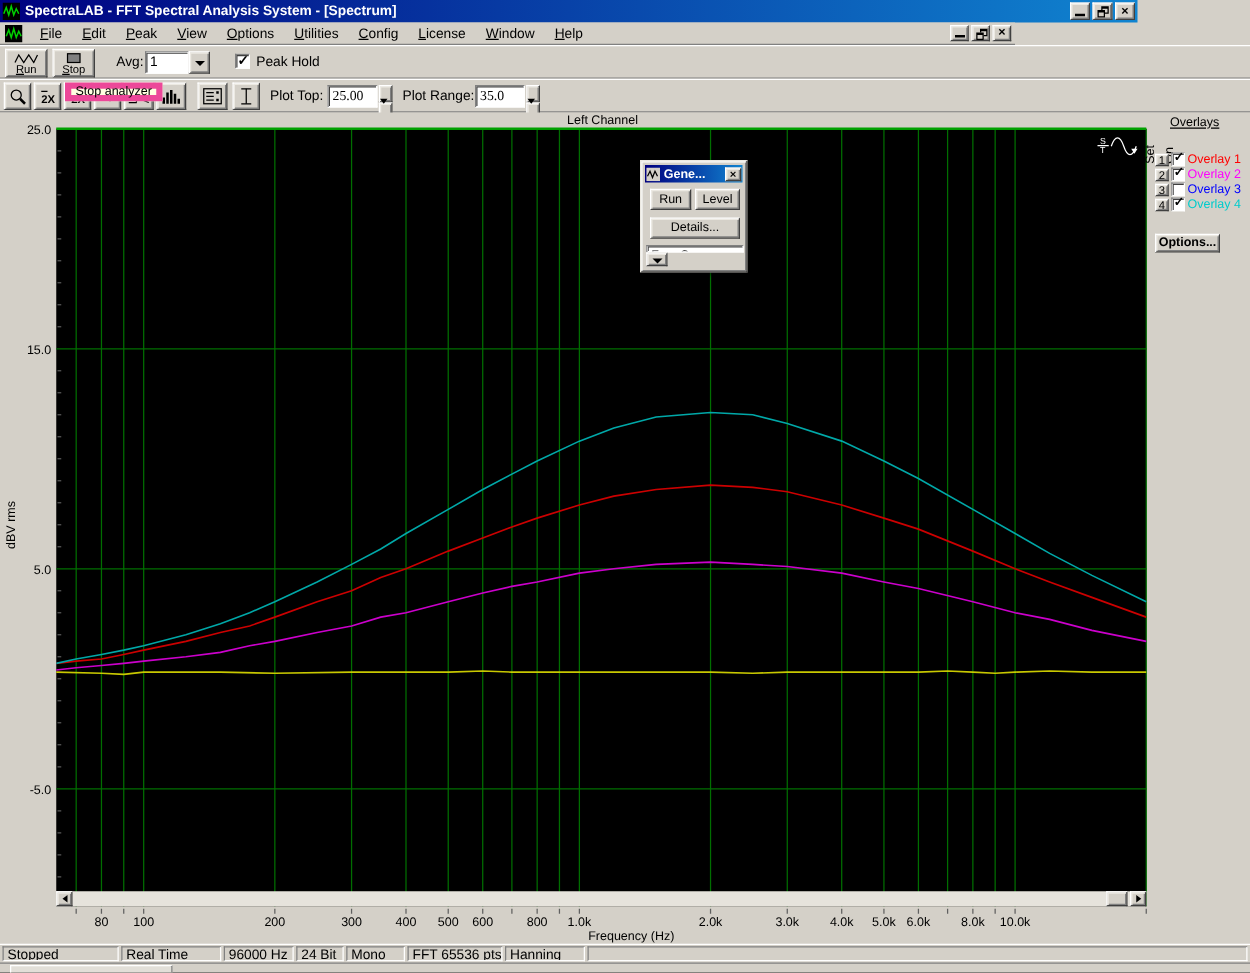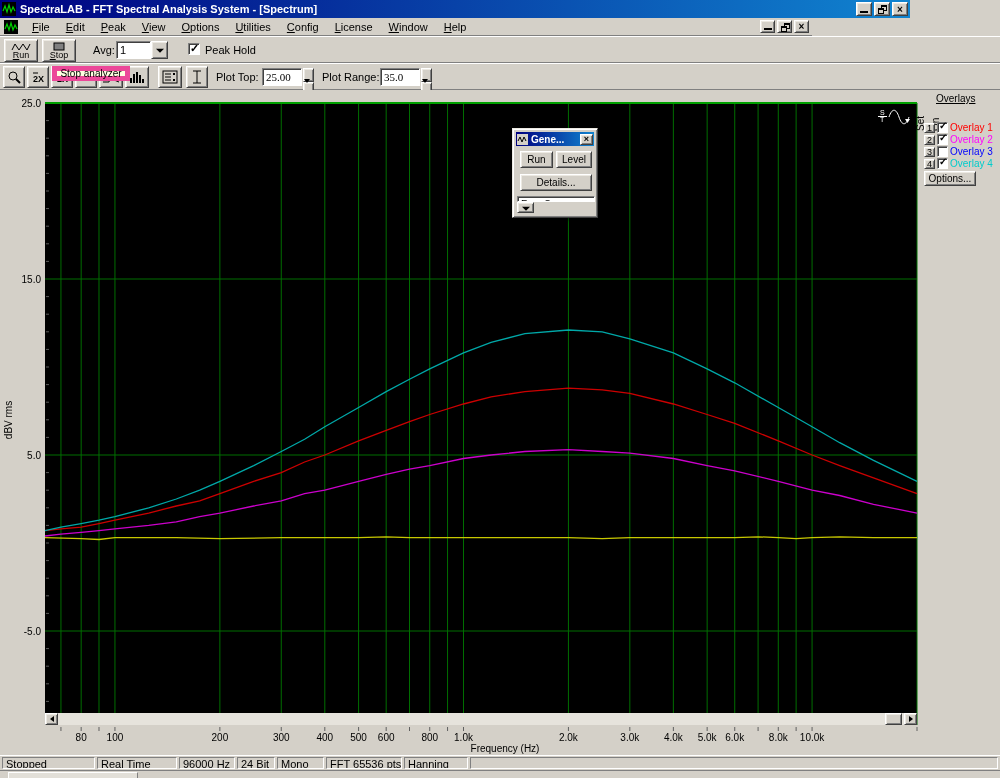--- a/index.html
+++ b/index.html
@@ -253,20 +253,21 @@
   <span class="tb-label" style="left:322px;">Plot Range:</span>
   <input class="num-field" style="left: 380px; top: 4px;" value="35.0">
   <span class="spin" style="left:421px;top:4px;">
     <span class="raised"><span class="tri-up-s"></span></span>
     <span class="raised"><span class="tri-dn-s"></span></span>
   </span>
   <div class="tooltip">Stop analyzer</div>
 </div>
 
 <div id="client">
+  <div id="chart-title">Left Channel</div>
 
   <svg id="plot-svg" width="1000" height="665">
 
     <rect x="45" y="13" width="872" height="622" fill="#000000"></rect>
       <line x1="60.94943442294595" y1="13" x2="60.94943442294595" y2="635" stroke="#006e00" stroke-width="1"></line>
       <line x1="60.94943442294595" y1="637" x2="60.94943442294595" y2="641" stroke="#606060" stroke-width="1"></line>
       <line x1="81.16336538913583" y1="13" x2="81.16336538913583" y2="635" stroke="#006e00" stroke-width="1"></line>
       <line x1="81.16336538913583" y1="637" x2="81.16336538913583" y2="641" stroke="#606060" stroke-width="1"></line>
       <line x1="98.99331612170371" y1="13" x2="98.99331612170371" y2="635" stroke="#006e00" stroke-width="1"></line>
       <line x1="98.99331612170371" y1="637" x2="98.99331612170371" y2="641" stroke="#606060" stroke-width="1"></line>
@@ -408,21 +409,21 @@
     <div class="ov-row" style="top:56px;">
       <span class="ov-num raised">3</span>
       <span class="ov-cb"></span>
       <span class="ov-label" style="color: rgb(0, 0, 255);">Overlay 3</span>
     </div>
     <div class="ov-row" style="top:68px;">
       <span class="ov-num raised">4</span>
       <span class="ov-cb checked"></span>
       <span class="ov-label" style="color: rgb(0, 204, 204);">Overlay 4</span>
     </div>
-    <div id="overlay-options" class="raised" style="top:81px;">Options...</div>
+    <div id="overlay-options" class="raised" style="top:97px;font-weight:bold;">Options...</div>
   </div>
 </div>
 
 <div id="gen-dialog">
   <div class="dlg-title">
     <span class="appicon" style="width:11px;height:11px;">
       <svg width="11" height="11">
           <rect width="11" height="11" fill="#d4d0c8"></rect>
           <polyline points="1,7 3,3 5,8 7,3 9,7" stroke="#000" fill="none"></polyline>
         </svg>

